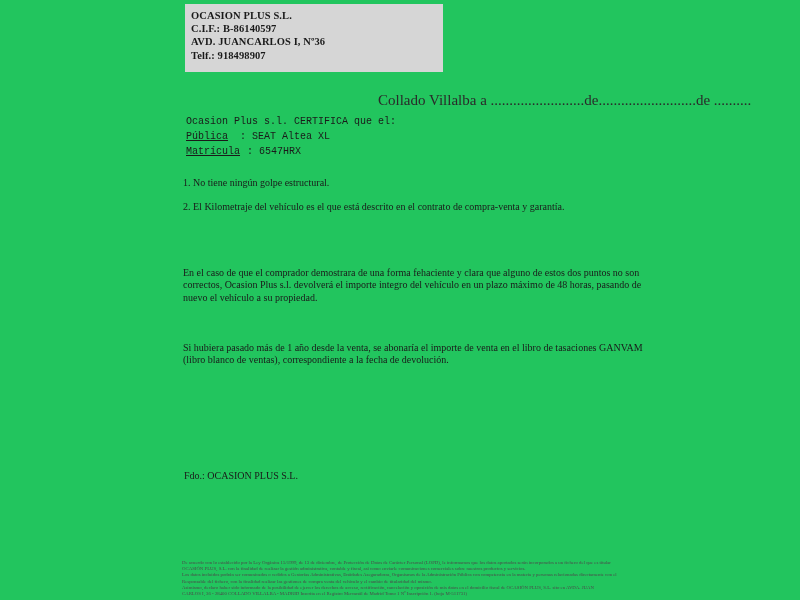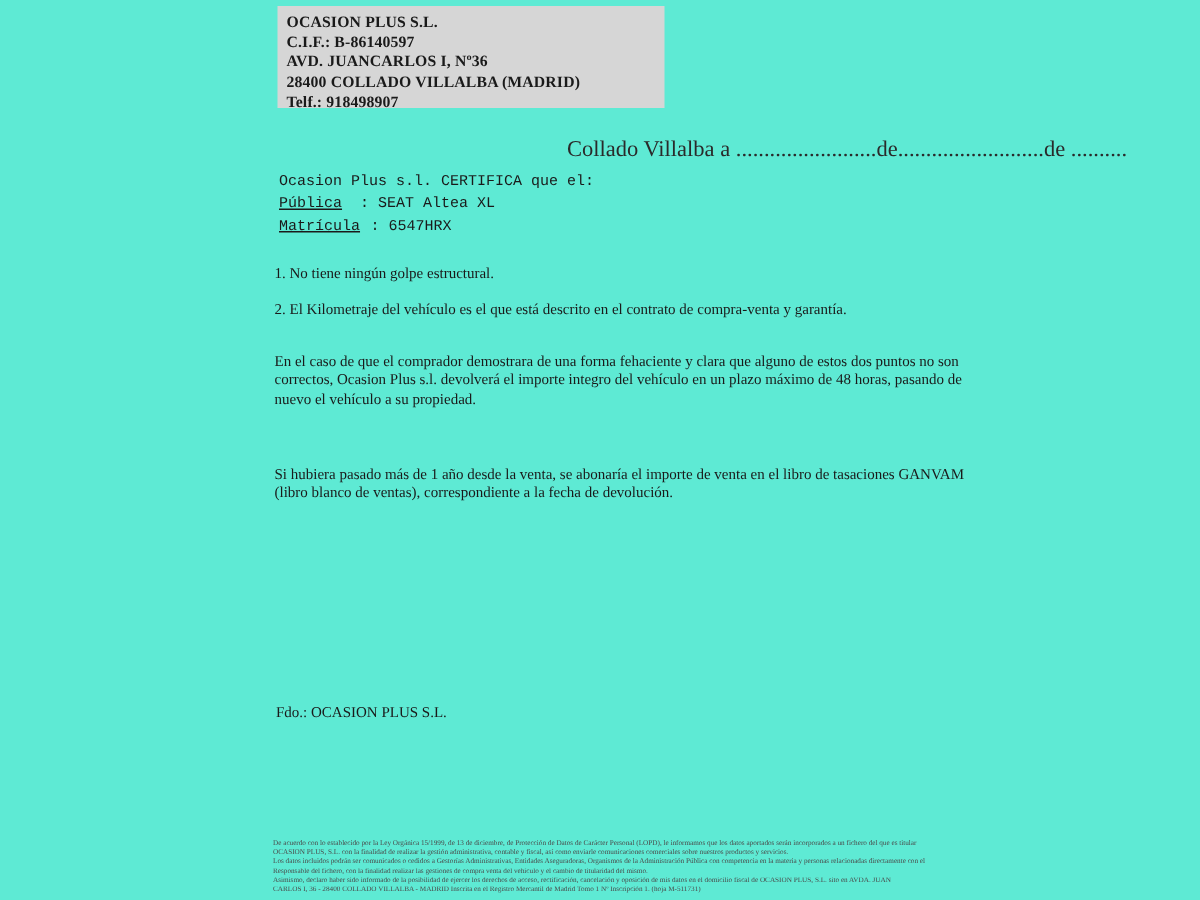--- a/index.html
+++ b/index.html
@@ -2,21 +2,21 @@
 <html><head>
 <meta charset="utf-8">
 <style>
   html,body{margin:0;padding:0;}
   body{
     width:800px;height:600px;background:#ffffff;overflow:hidden;
     font-family:"Liberation Serif","DejaVu Serif",serif;
     color:#1a1a1a;
     -webkit-font-smoothing:antialiased;
   }
-  .page{position:relative;width:800px;height:600px;background:#5eead4;}
+  .page{position:relative;width:800px;height:600px;background:#22c55e;}
 
   .letterhead{
     position:absolute;left:185px;top:4px;width:246px;height:58px;
     background:#d6d6d6;padding:5px 6px;
     font-weight:bold;font-size:10.5px;line-height:13.2px;
     letter-spacing:.1px;white-space:nowrap;
   }
   .letterhead div{white-space:nowrap;}
 
   .date-line{
@@ -26,21 +26,21 @@
 
   .certify{position:absolute;left:186px;top:114px;font-size:10px;line-height:15px;font-family:Liberation Mono, monospace;}
   .kv-line{white-space:nowrap;}
   .kv-label{display:inline-block;min-width:47px;text-decoration:underline;}
   .kv-value{padding-left:7px;}
 
   .point{position:absolute;left:183px;font-size:10px;white-space:nowrap;}
   .point-1{top:177px;}
   .point-2{top:201px;}
 
-  .para{position:absolute;left:183px;width:460px;font-size:10px;line-height:12.3px;text-align:left;}
+  .para{position:absolute;left:183px;width:460px;font-size:10px;line-height:12.3px;text-align:left;margin-top:31px;}
   .para-1{top:236px;}
   .para-2{top:287px;}
   .para-3{top:311px;}
 
   .signature{position:absolute;left:184px;top:434px;font-size:10px;white-space:nowrap;margin-top:36px;}
 
   .legal-footer{
     position:absolute;left:182px;top:560px;width:475px;
     font-size:4.8px;line-height:6.2px;color:#4a4a4a;
   }
@@ -48,21 +48,20 @@
 </style>
 </head>
 <body>
 
 <div class="page">
 
   <div class="letterhead">
     <div>OCASION PLUS S.L.</div>
     <div>C.I.F.: B-86140597</div>
     <div>AVD. JUANCARLOS I, Nº36</div>
-    <div>28400 COLLADO VILLALBA (MADRID)</div>
     <div>Telf.: 918498907</div>
   </div>
 
   <div class="date-line">Collado Villalba a .........................de..........................de ..........</div>
 
   <div class="certify">
     <div>Ocasion Plus s.l. CERTIFICA que el:</div>
     <div class="kv-line">
       <span class="kv-label">Pública</span><span class="kv-value">: SEAT Altea XL</span>
     </div>

